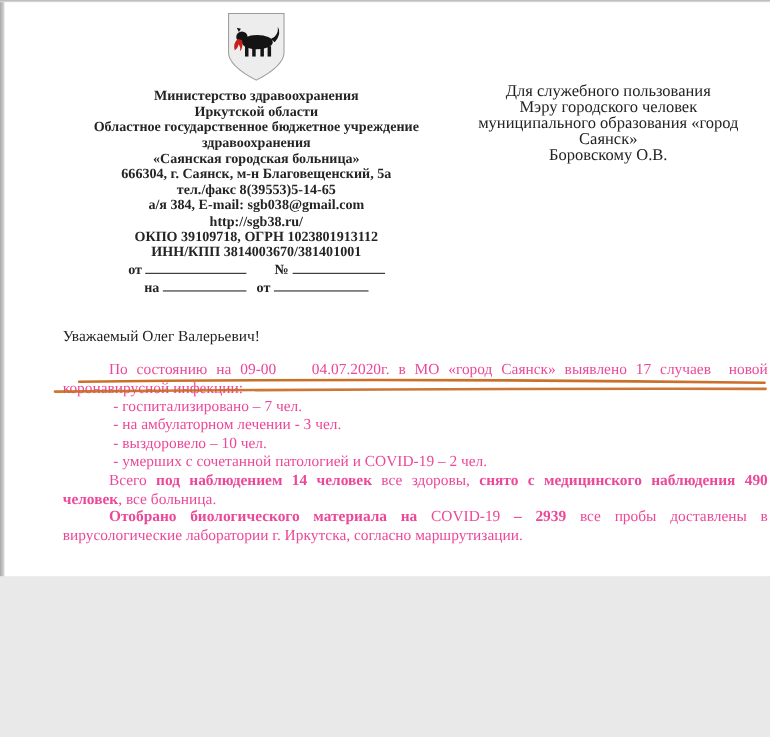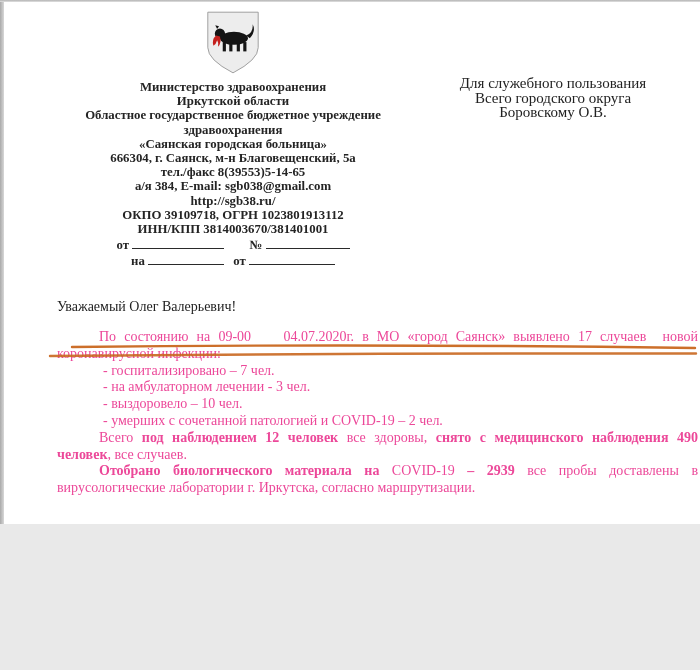--- a/index.html
+++ b/index.html
@@ -106,35 +106,36 @@
     <div class="ref-row">
       <span>на</span>
       <span class="blank" style="width:76px"></span>
       <span style="margin-left:6px">от</span>
       <span class="blank" style="width:86px"></span>
     </div>
   </div>
 
   <div class="recipient">
     <div>Для служебного пользования</div>
-    <div>Всего городского округа</div>
+    <div>Мэру городского человек</div>
+    <div>муниципального образования «город Саянск»</div>
     <div>Боровскому О.В.</div>
   </div>
 
   <div class="salutation">Уважаемый Олег Валерьевич!</div>
 
   <div class="body-text">
     <p>По состоянию на 09-00&nbsp;&nbsp;&nbsp; 04.07.2020г. в МО «город Саянск» выявлено 17 случаев&nbsp; новой коронавирусной инфекции:</p>
     <div class="covid-list">
       <div>- госпитализировано – 7 чел.</div>
       <div>- на амбулаторном лечении - 3 чел.</div>
       <div>- выздоровело – 10 чел.</div>
       <div>- умерших с сочетанной патологией и COVID-19 – 2 чел.</div>
     </div>
-    <p><span>Всего </span><b>под наблюдением 12 человек</b><span> все здоровы, </span><b>снято с медицинского наблюдения 490 человек</b><span>, все случаев.</span></p>
+    <p><span>Всего </span><b>под наблюдением 14 человек</b><span> все здоровы, </span><b>снято с медицинского наблюдения 490 человек</b><span>, все больница.</span></p>
     <p><b>Отобрано биологического материала на</b><span> COVID-19 </span><b>– 2939</b><span> все пробы доставлены в вирусологические лаборатории г. Иркутска, согласно маршрутизации.</span></p>
   </div>
 
   <svg class="marker-overlay" viewBox="0 0 656 22">
     <path d="M28 7 Q330 3.5 651 8" fill="none" stroke="#c9671f" stroke-width="2.4" stroke-linecap="round" opacity="0.95"></path>
     <path d="M6 16 Q330 13 652 13.5" fill="none" stroke="#c9671f" stroke-width="2.4" stroke-linecap="round" opacity="0.9"></path>
   </svg>
 
   <div class="signature">
     <span>Главный врач</span>

